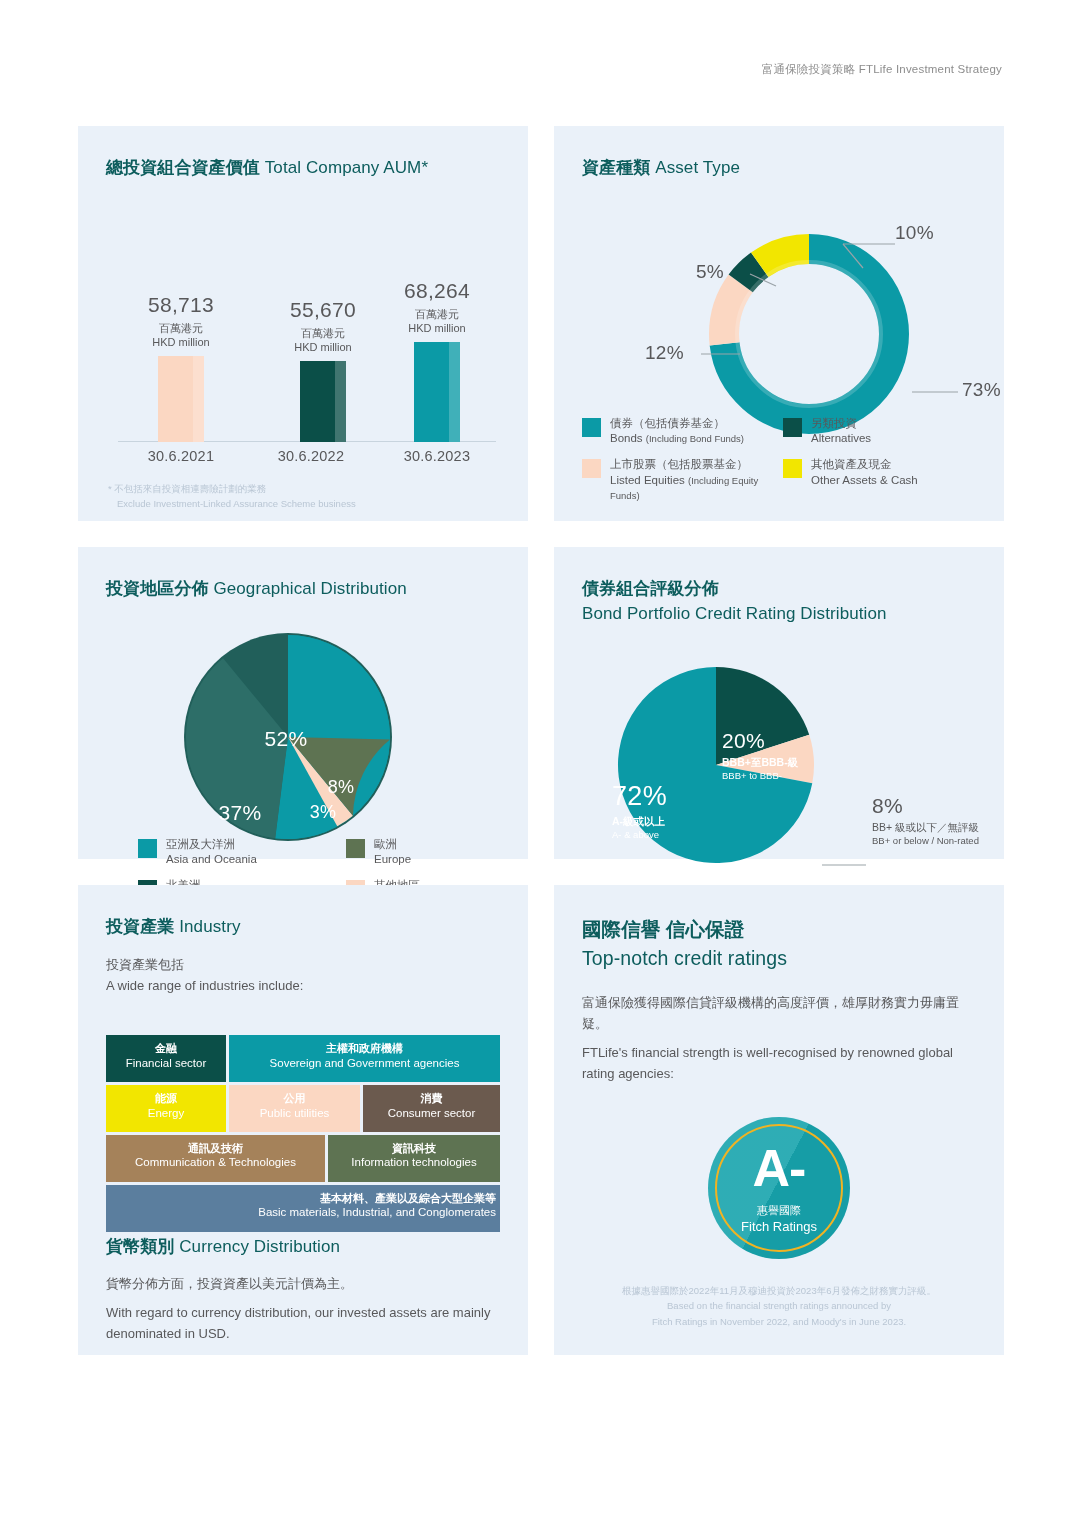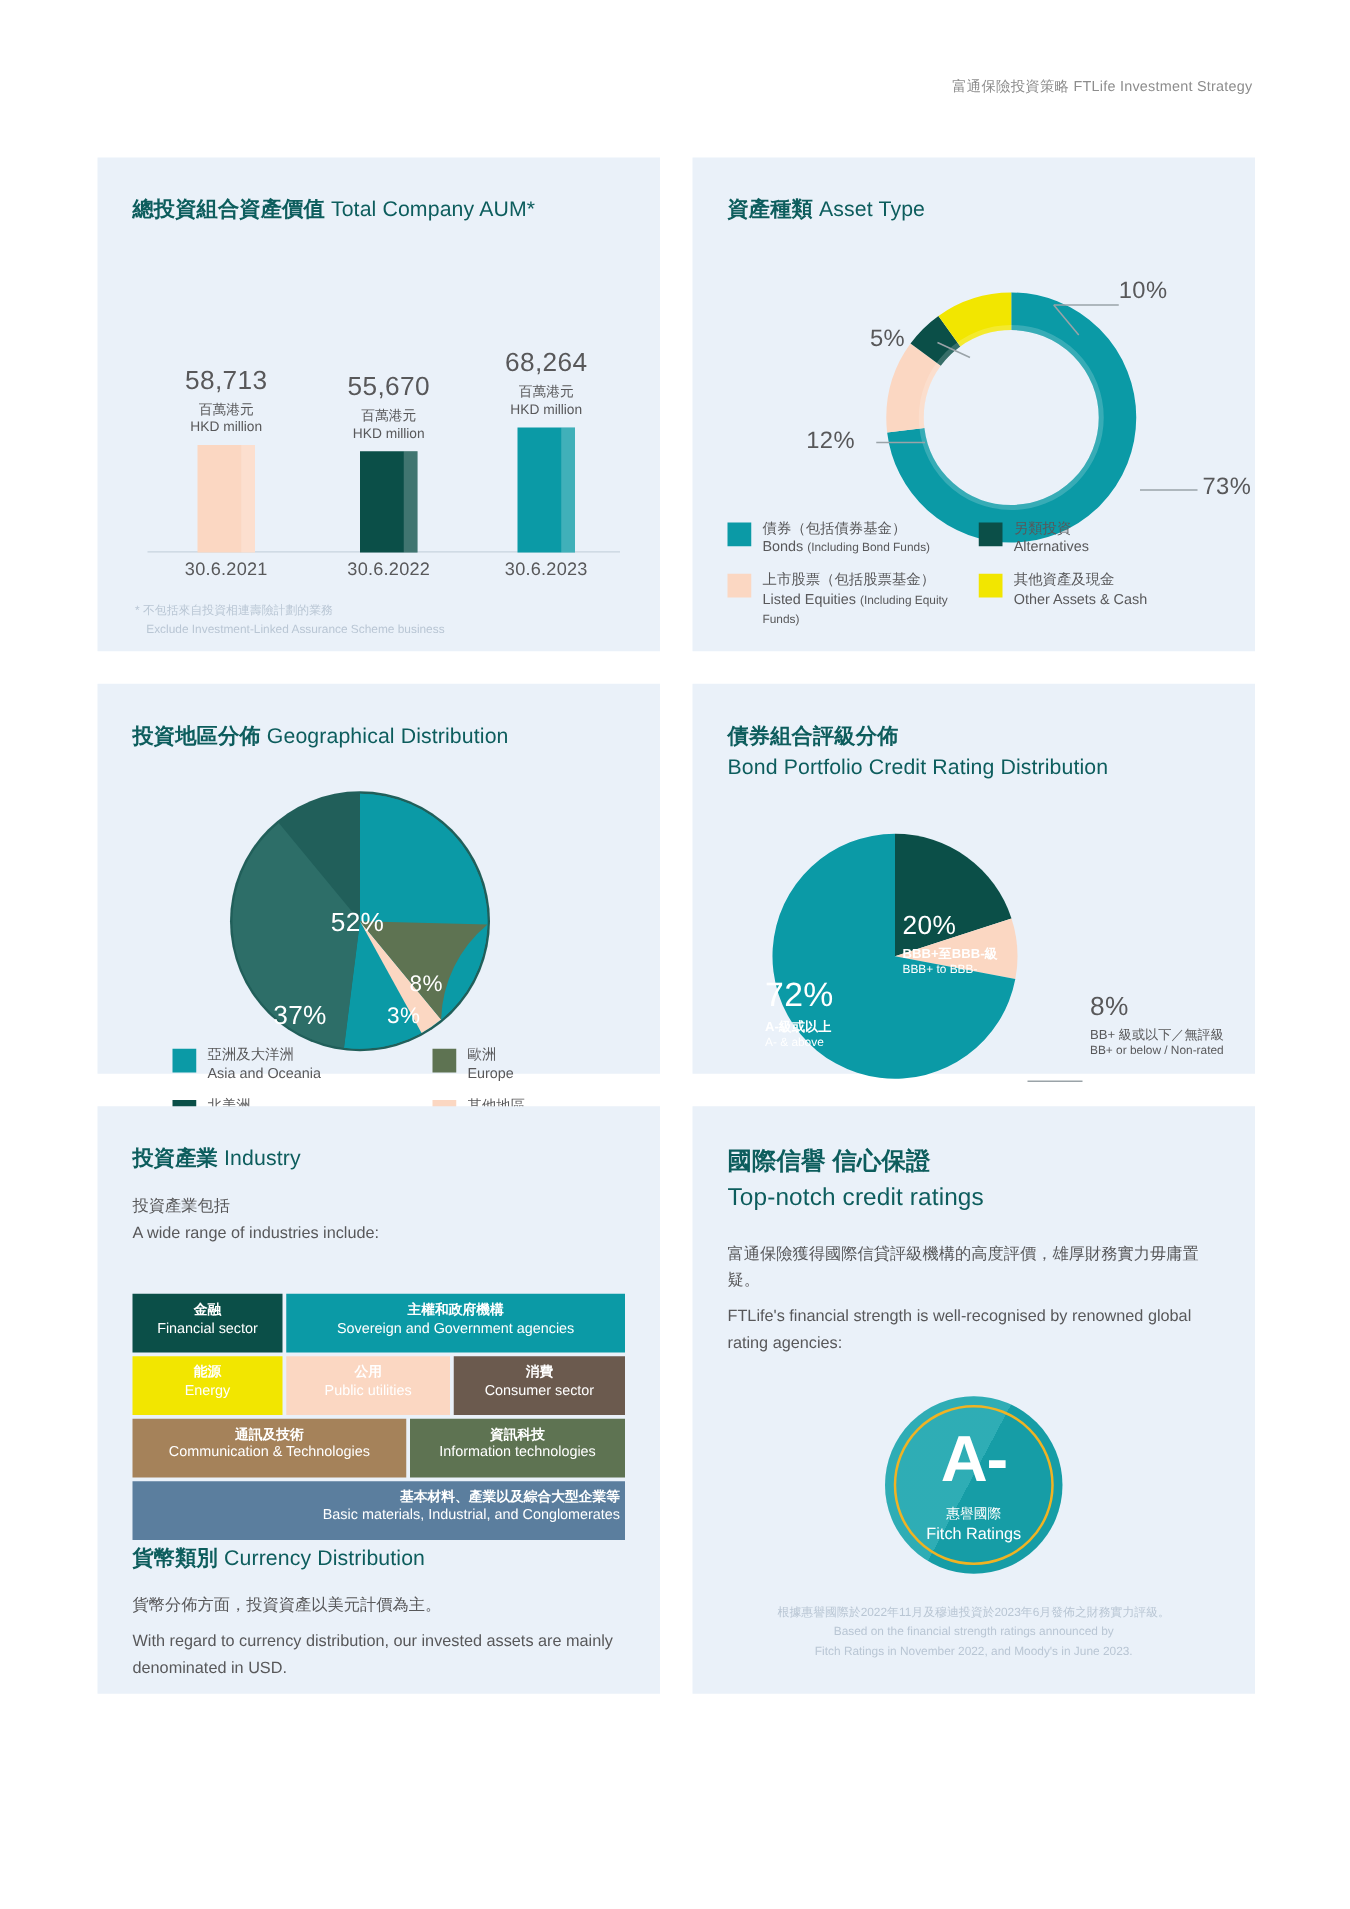--- a/index.html
+++ b/index.html
@@ -69,21 +69,21 @@
     top: 96px;
     height: 220px;
   }
   .bar-col {
     position: absolute;
     width: 118px;
     bottom: 0;
     text-align: center;
   }
   .bar-col.c1 { left: 16px; }
-  .bar-col.c2 { left: 146px; }
+  .bar-col.c2 { left: 158px; }
   .bar-col.c3 { left: 272px; }
 
   .bar-value {
     font-size: 21px;
     color: #58585a;
     letter-spacing: 0.3px;
     margin-bottom: 4px;
   }
   .bar-unit {
     font-size: 11px;

